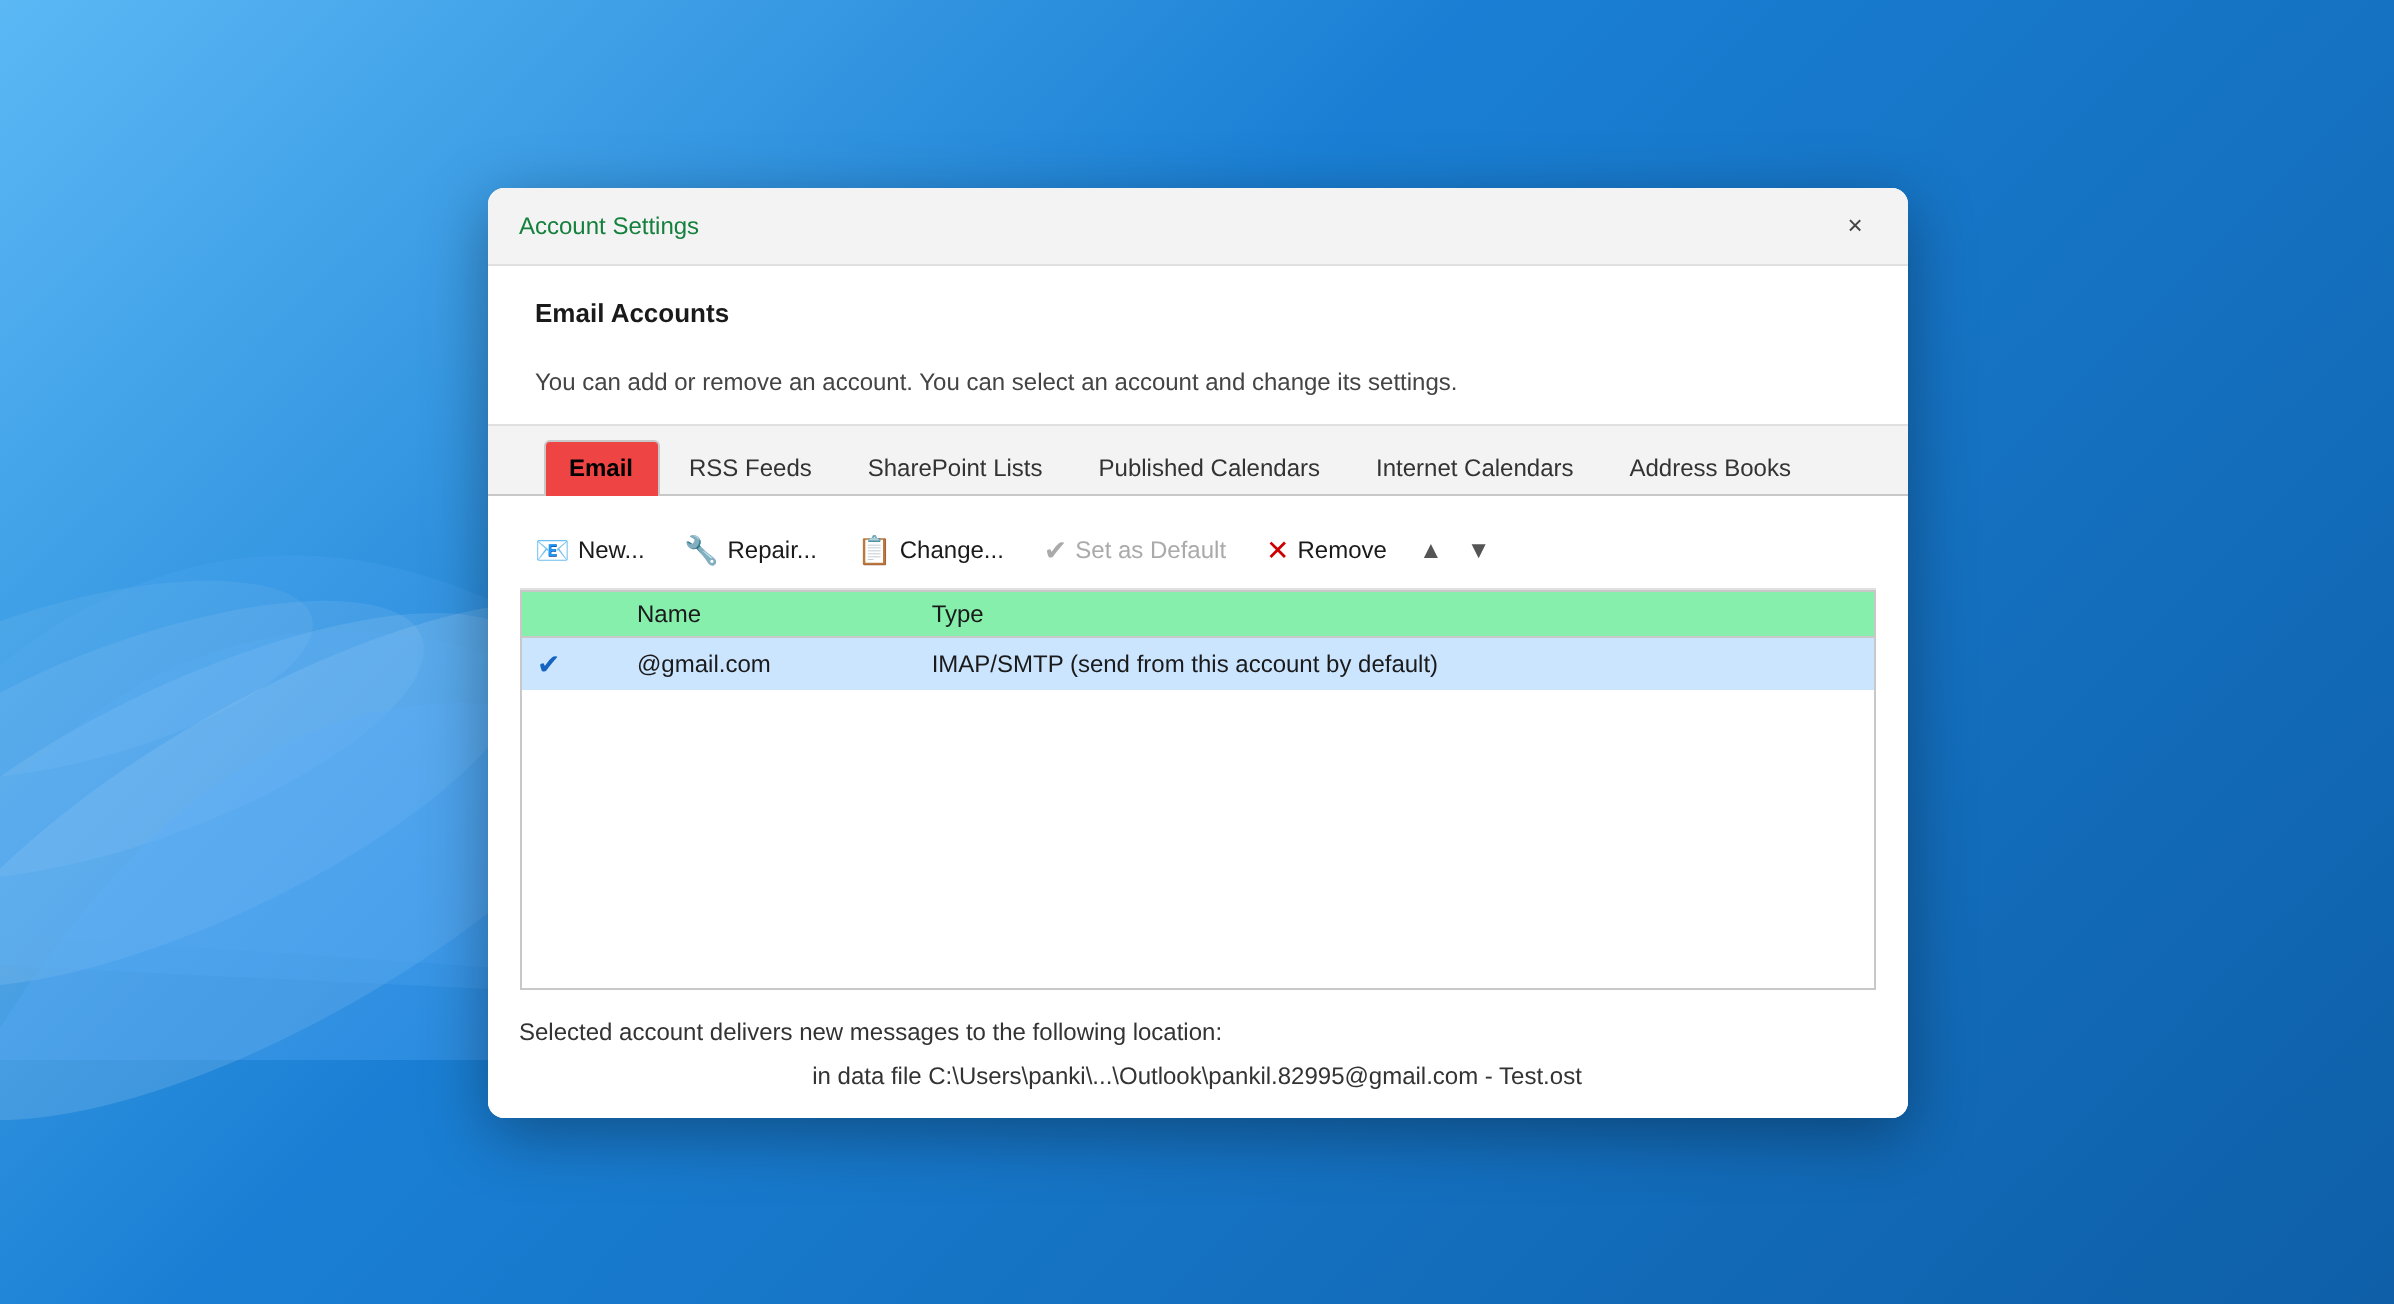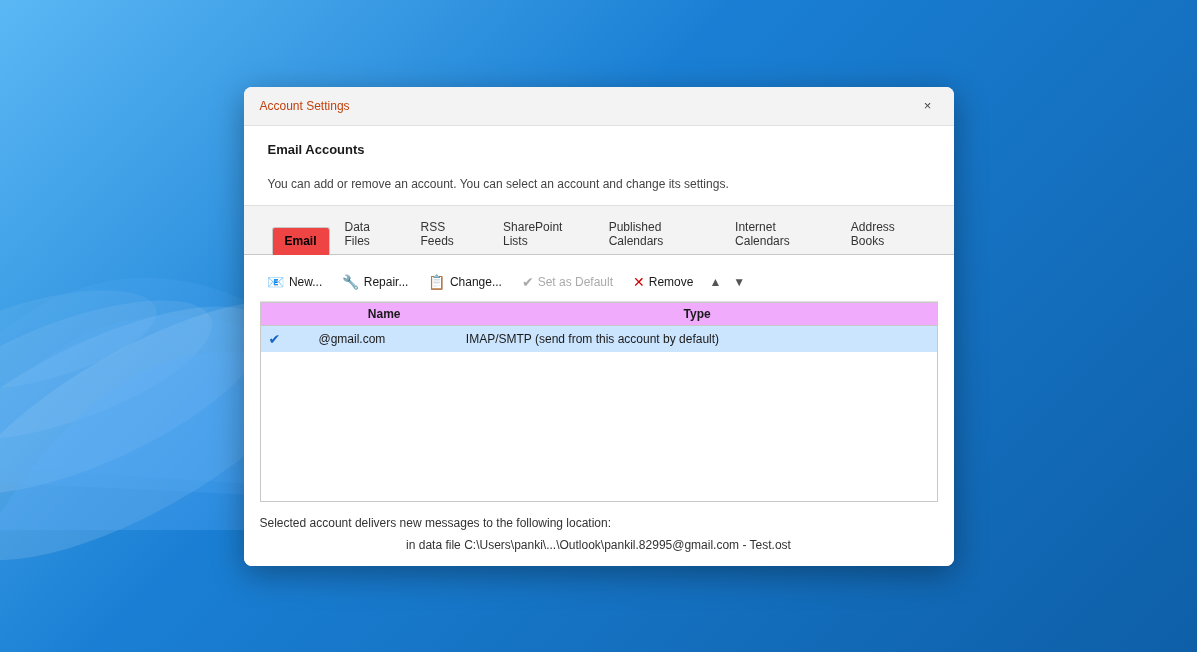--- a/index.html
+++ b/index.html
@@ -43,21 +43,21 @@
       background: #f3f3f3;
       border-bottom: 1px solid #e0e0e0;
       padding: 8px 12px 8px 16px;
       display: flex;
       align-items: center;
       justify-content: space-between;
     }
 
     .title-bar-title {
       font-size: 12px;
-      color: #c2410c;
+      color: #15803d;
       font-weight: 400;
     }
 
     .close-btn {
       width: 28px;
       height: 22px;
       background: transparent;
       border: none;
       border-radius: 4px;
       cursor: pointer;
@@ -164,25 +164,25 @@
       border: 1px solid #c8c8c8;
       overflow-y: auto;
     }
 
     .table-wrapper table {
       width: 100%;
       border-collapse: collapse;
     }
 
     .table-wrapper table th {
-      background: #f0abfc;
-      text-align: center;
+      background: #86efac;
+      text-align: left;
       padding: 4px 8px;
       font-size: 12px;
-      font-weight: 700;
+      font-weight: 400;
       border-bottom: 1px solid #c8c8c8;
       color: #1a1a1a;
       position: sticky;
       top: 0;
     }
 
     .table-wrapper table td {
       padding: 5px 8px;
       font-size: 12px;
       color: #1a1a1a;
@@ -260,21 +260,20 @@
     <button class="close-btn">×</button>
   </div>
 
   <div class="header-section">
     <div class="header-title">Email Accounts</div>
     <div class="header-desc">You can add or remove an account. You can select an account and change its settings.</div>
   </div>
 
   <div class="tab-bar">
     <div class="tab active">Email</div>
-    <div class="tab">Data Files</div>
     <div class="tab">RSS Feeds</div>
     <div class="tab">SharePoint Lists</div>
     <div class="tab">Published Calendars</div>
     <div class="tab">Internet Calendars</div>
     <div class="tab">Address Books</div>
   </div>
 
   <div class="content">
 
     <div class="toolbar">

